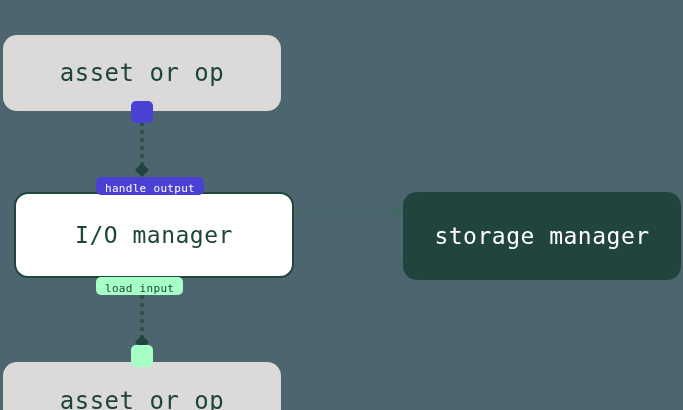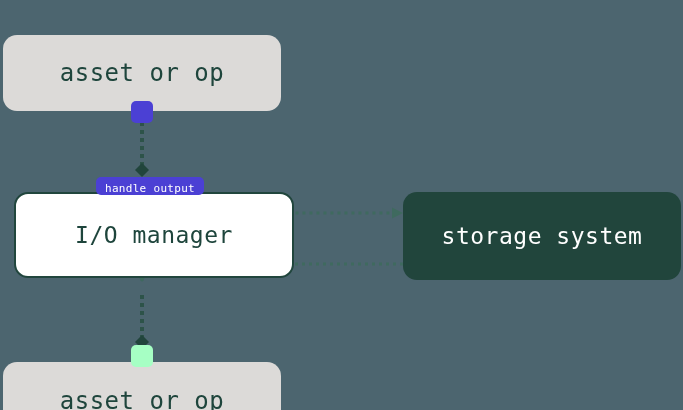--- a/index.html
+++ b/index.html
@@ -146,29 +146,32 @@
 
   <div class="node node-asset" id="node-asset-top">
     <span>asset or op</span>
   </div>
 
   <div class="node" id="node-io-manager">
     <span>I/O manager</span>
   </div>
 
   <div class="node" id="node-storage-system">
-    <span>storage system</span>
+    <span>storage manager</span>
   </div>
 
   <div class="node node-asset" id="node-asset-bottom">
     <span>asset or op</span>
   </div>
 
   <div class="port" id="port-handle-output"></div>
 
   <div class="port" id="port-load-input"></div>
 
   <div class="edge-label" id="label-handle-output">
     <span>handle output</span>
   </div>
 
+  <div class="edge-label" id="label-load-input">
+    <span>load input</span>
+  </div>
 
 </div>
 
 </body></html>

